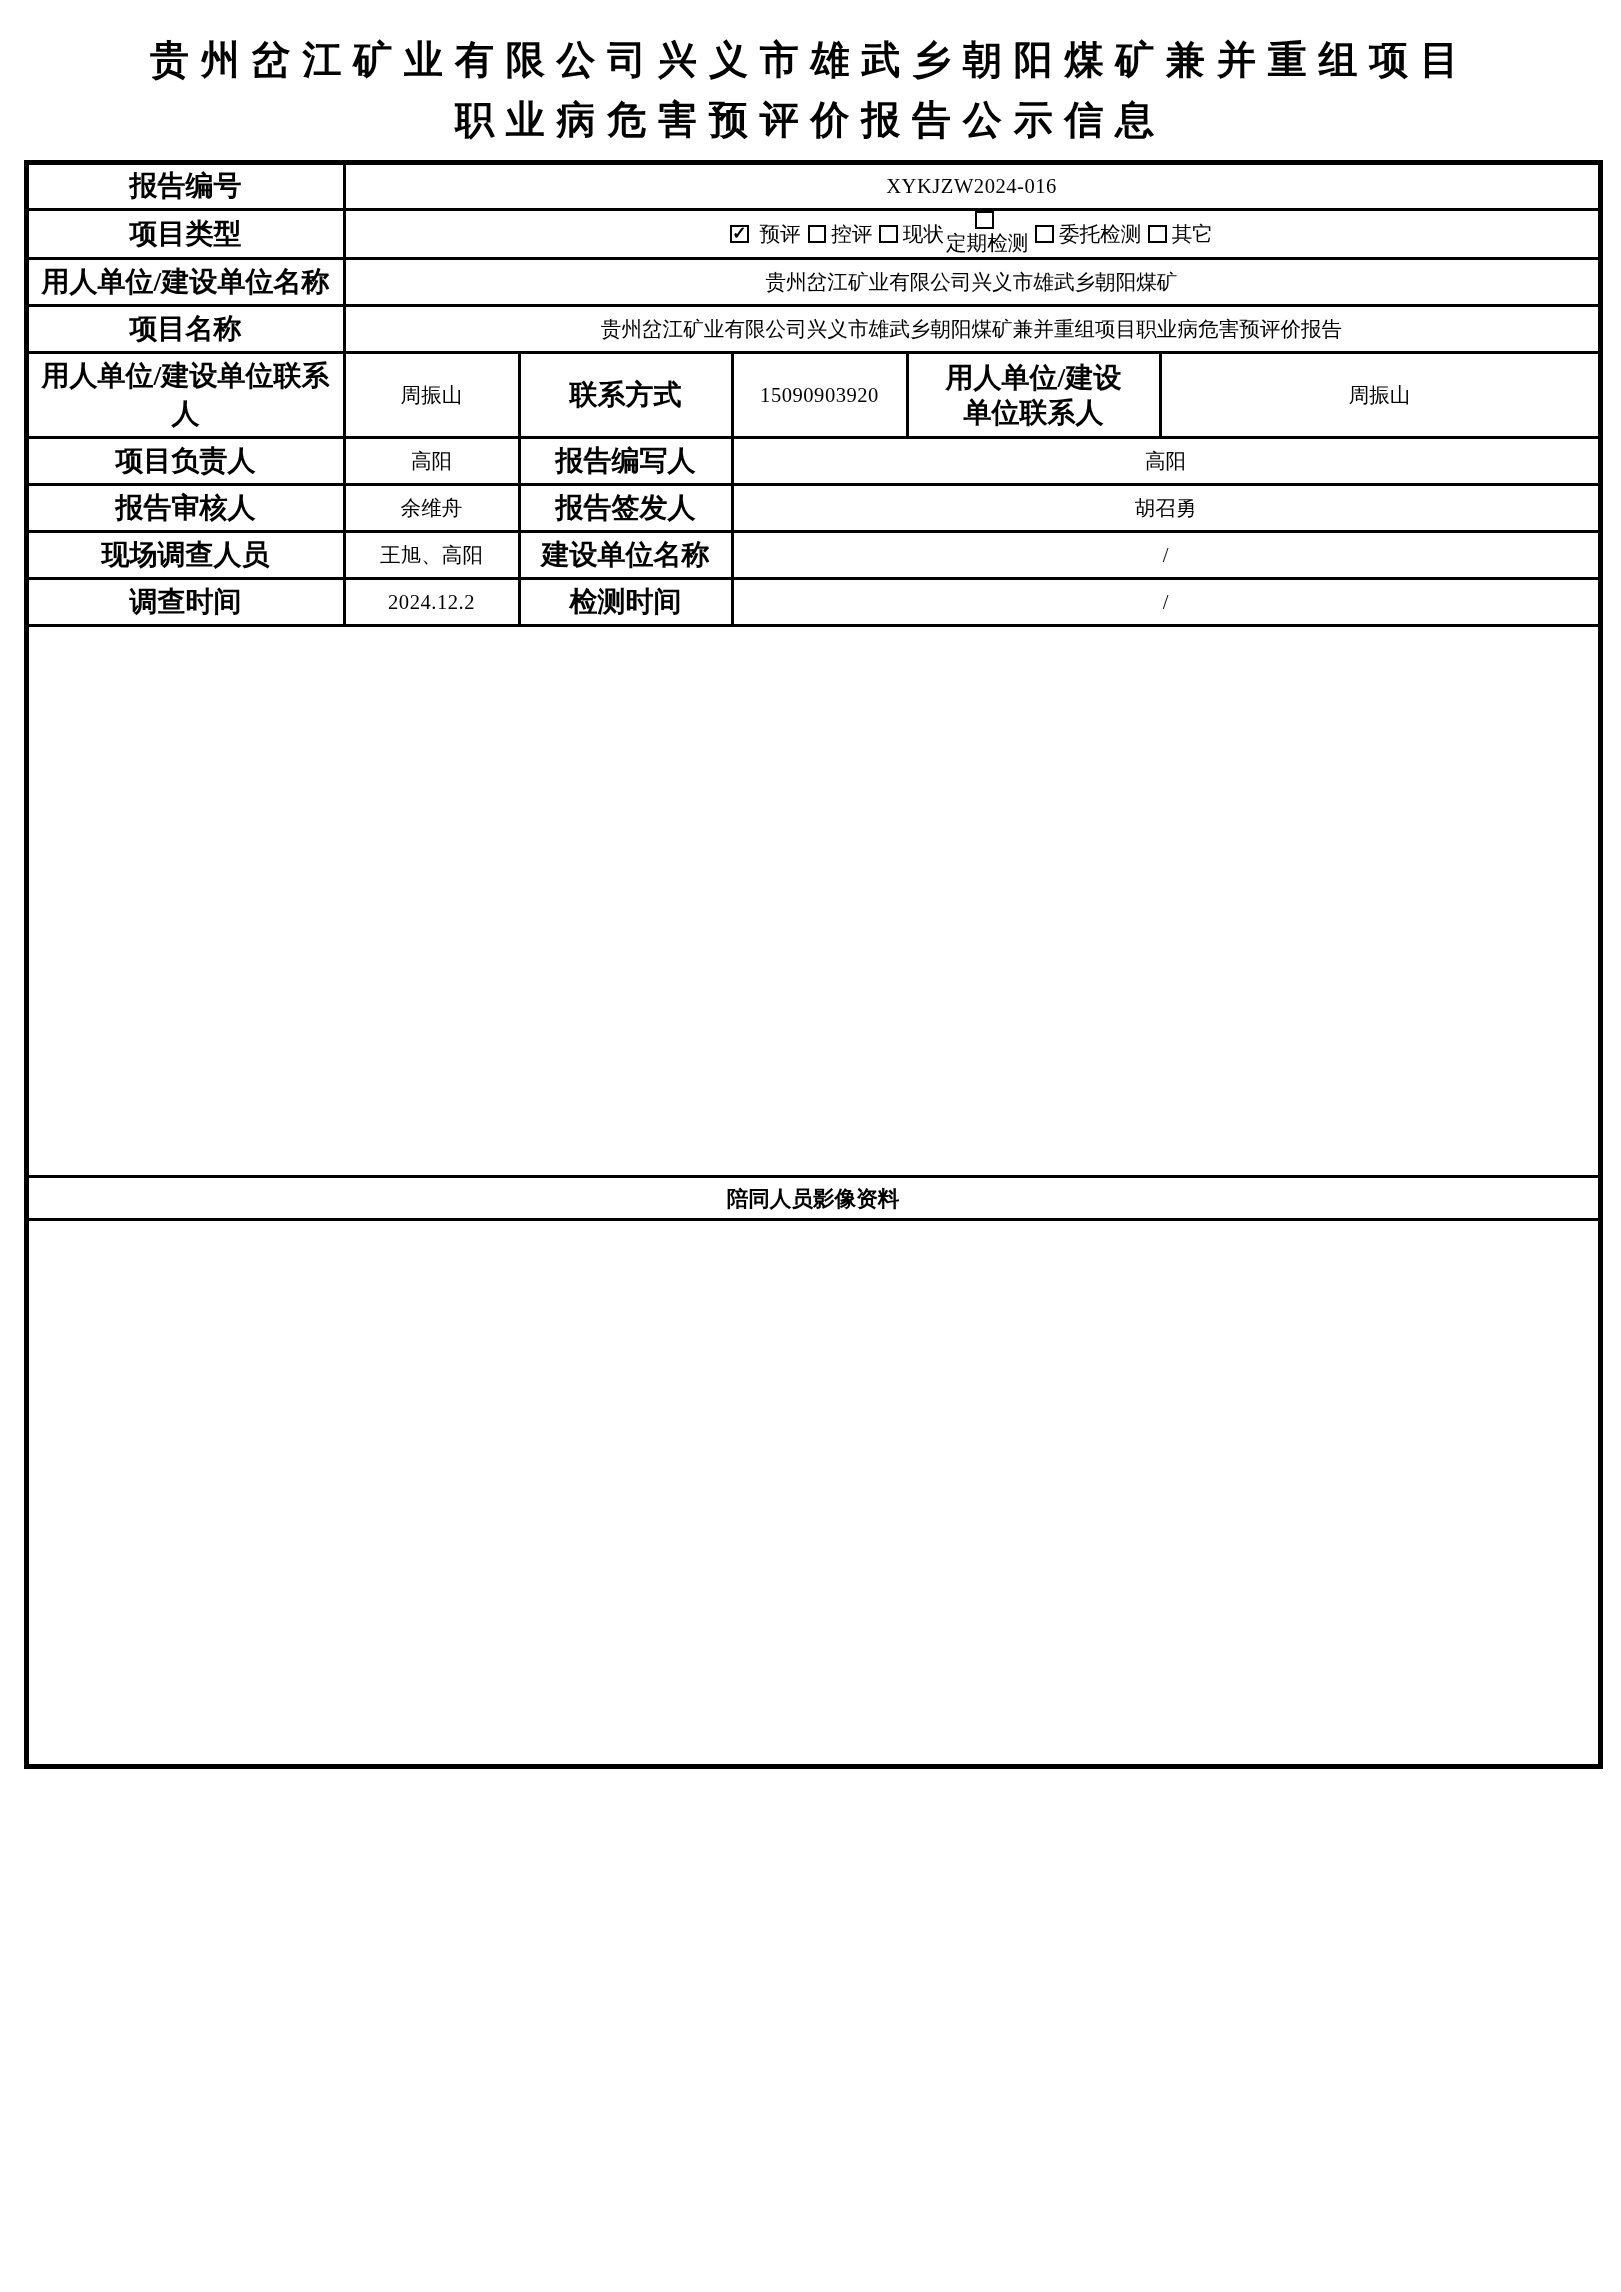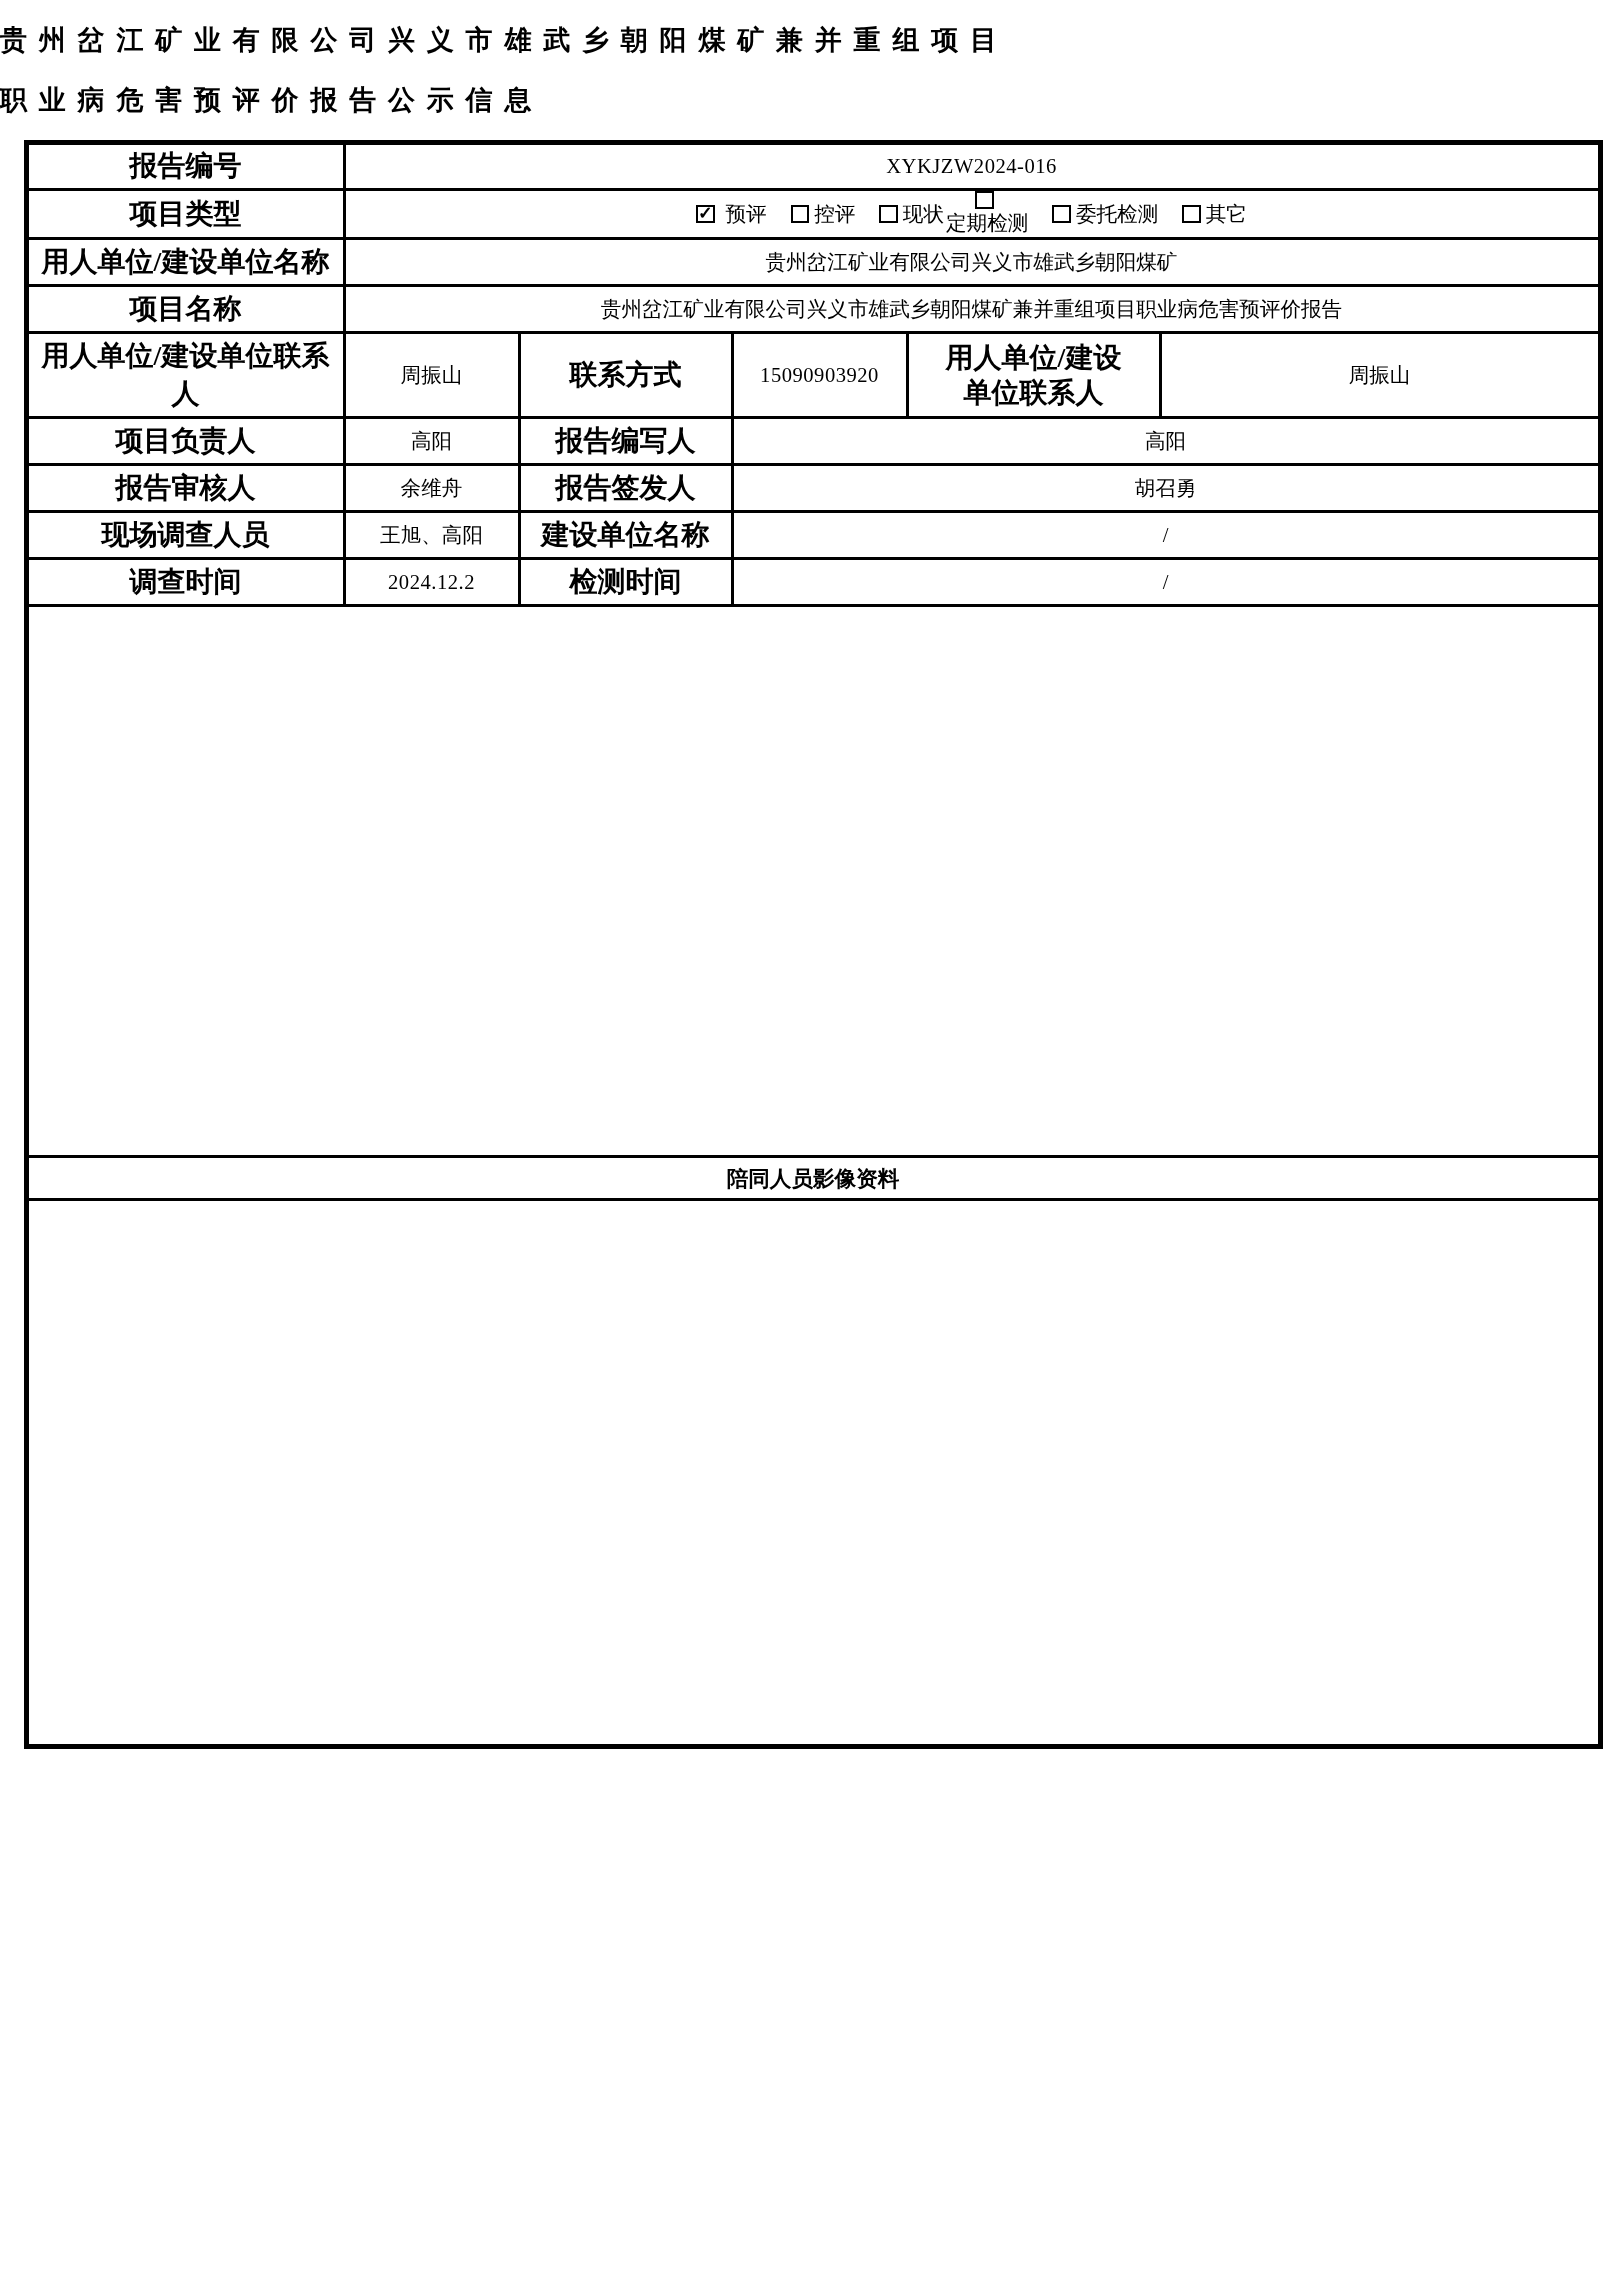--- a/index.html
+++ b/index.html
@@ -10,24 +10,24 @@
     font-family: "Liberation Serif", "DejaVu Serif", serif;
   }
   .page {
     position: relative;
     width: 1621px;
     height: 2293px;
     background: #ffffff;
     overflow: hidden;
   }
   .doc-title {
-    padding-top: 10px;
-    text-align: left;
+    padding-top: 30px;
+    text-align: center;
     font-weight: bold;
-    font-size: 27px;
+    font-size: 39px;
     letter-spacing: 11.8px;
   }
   .doc-title .t-line { line-height: 60px; }
   .doc-table {
     border-collapse: collapse;
     table-layout: fixed;
     width: 1574px;
     margin: 9.8px 0 0 23.5px;
     border: 5.9px solid #000;
   }
@@ -51,21 +51,21 @@
     width: 198px;
     line-height: 35px;
     font-weight: bold;
   }
   .cb-row {
     display: flex;
     align-items: center;
     justify-content: center;
     font-size: 20.6px;
   }
-  .cb-item { display: inline-flex; align-items: center; margin-left: 24px; }
+  .cb-item { display: inline-flex; align-items: center; margin-left: 7px; }
   .cb-item:first-child { margin-left: 0; }
   .cb-item:nth-child(4) { margin-left: 2px; flex-direction: column; }
   .cb-box {
     width: 18.6px; height: 18.6px;
     border: 2px solid #000;
     display: inline-flex;
     align-items: center;
     justify-content: center;
     margin-right: 4.9px;
     font-size: 17.6px;

